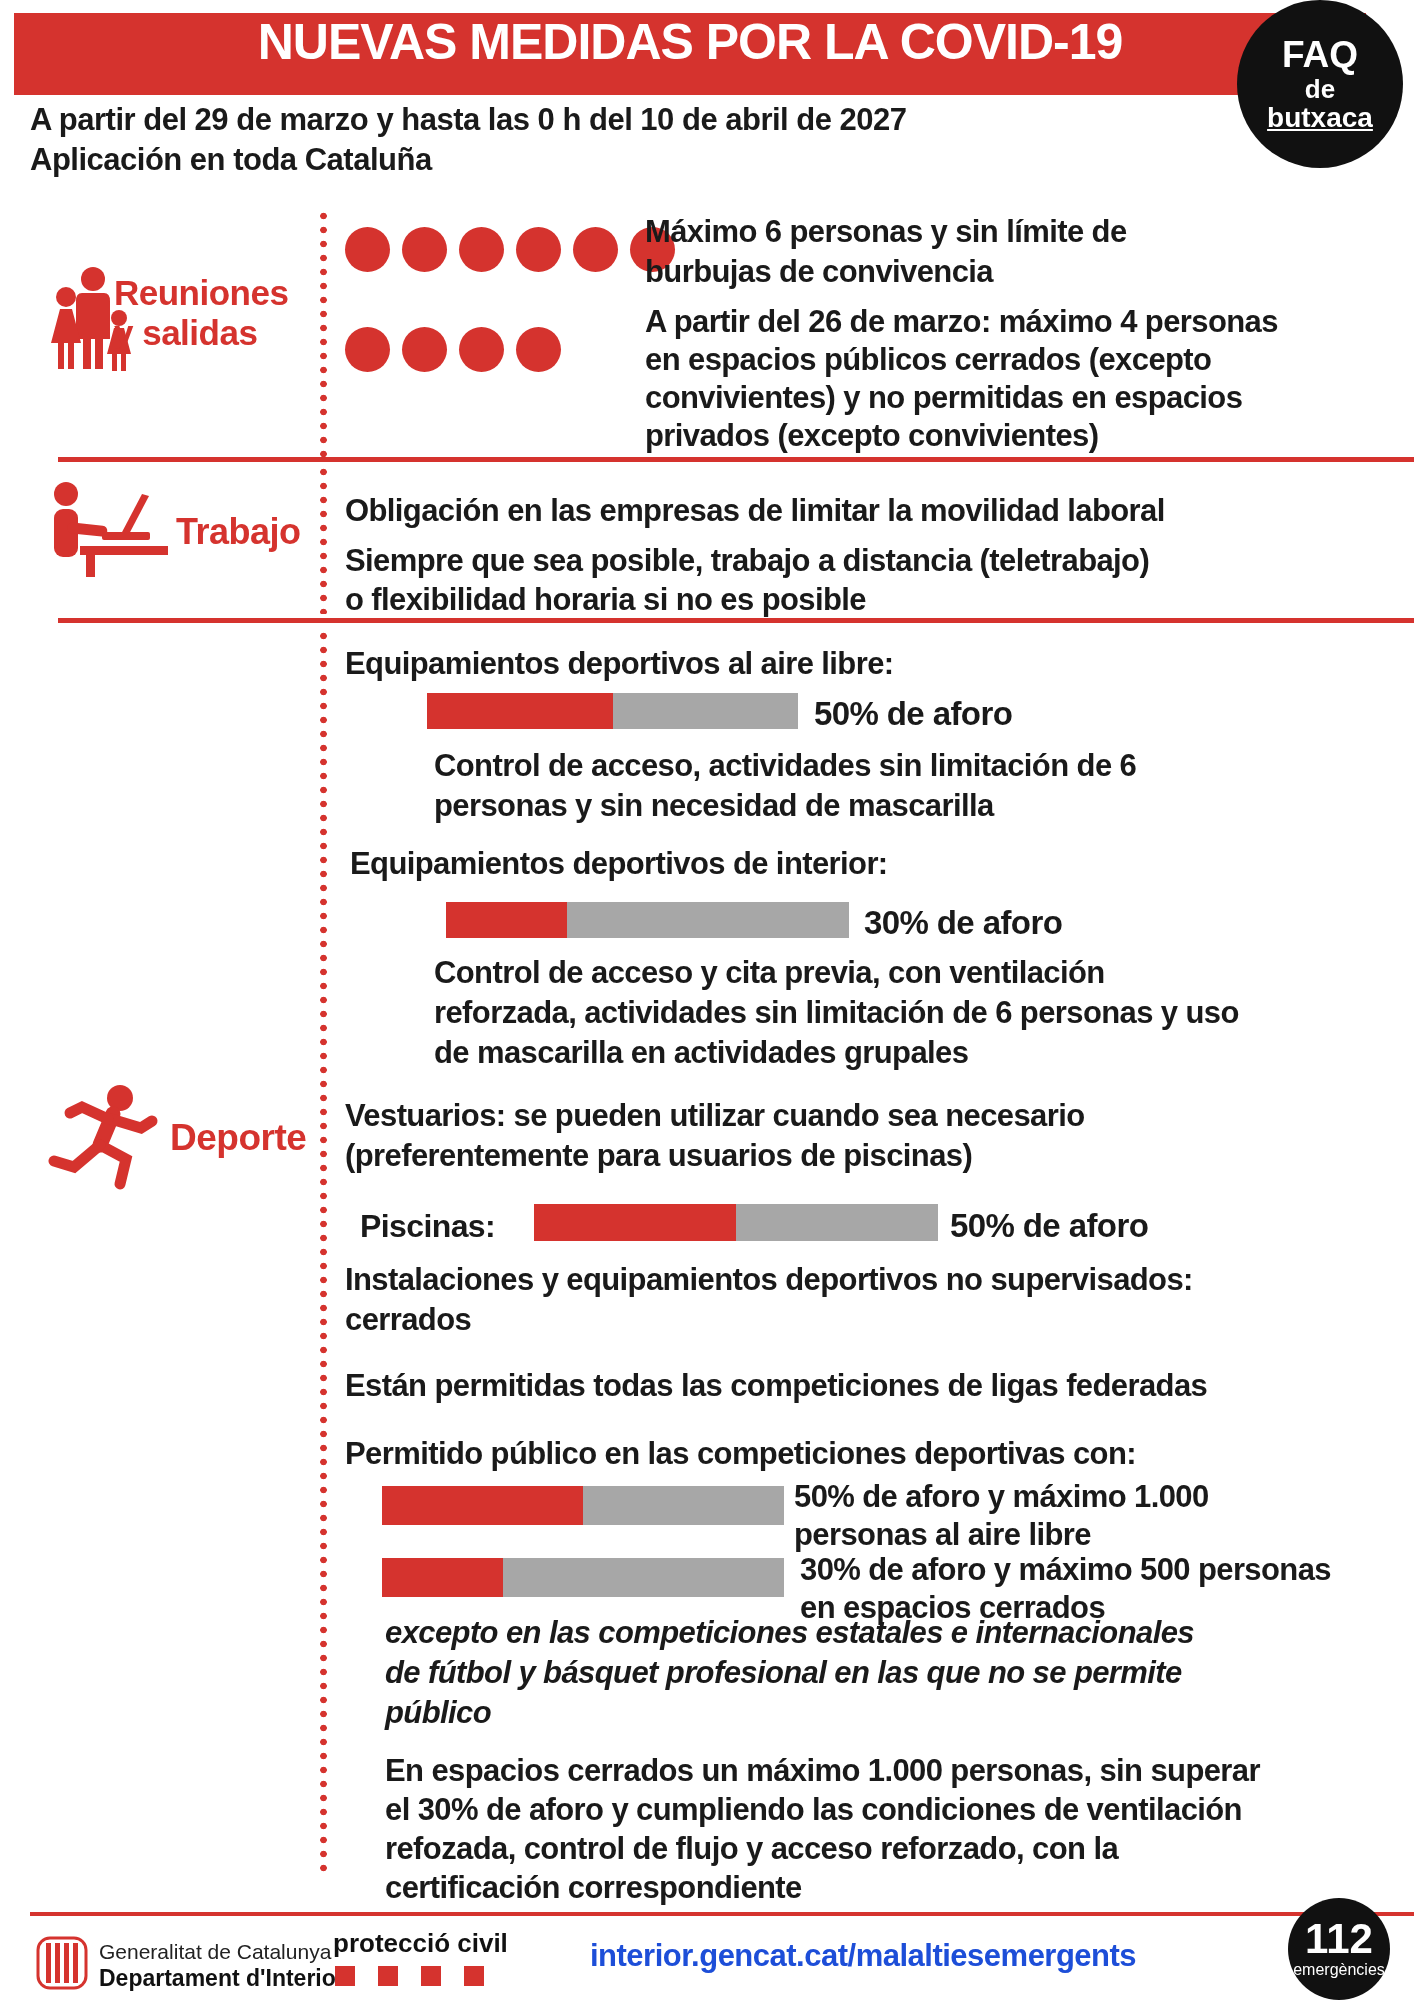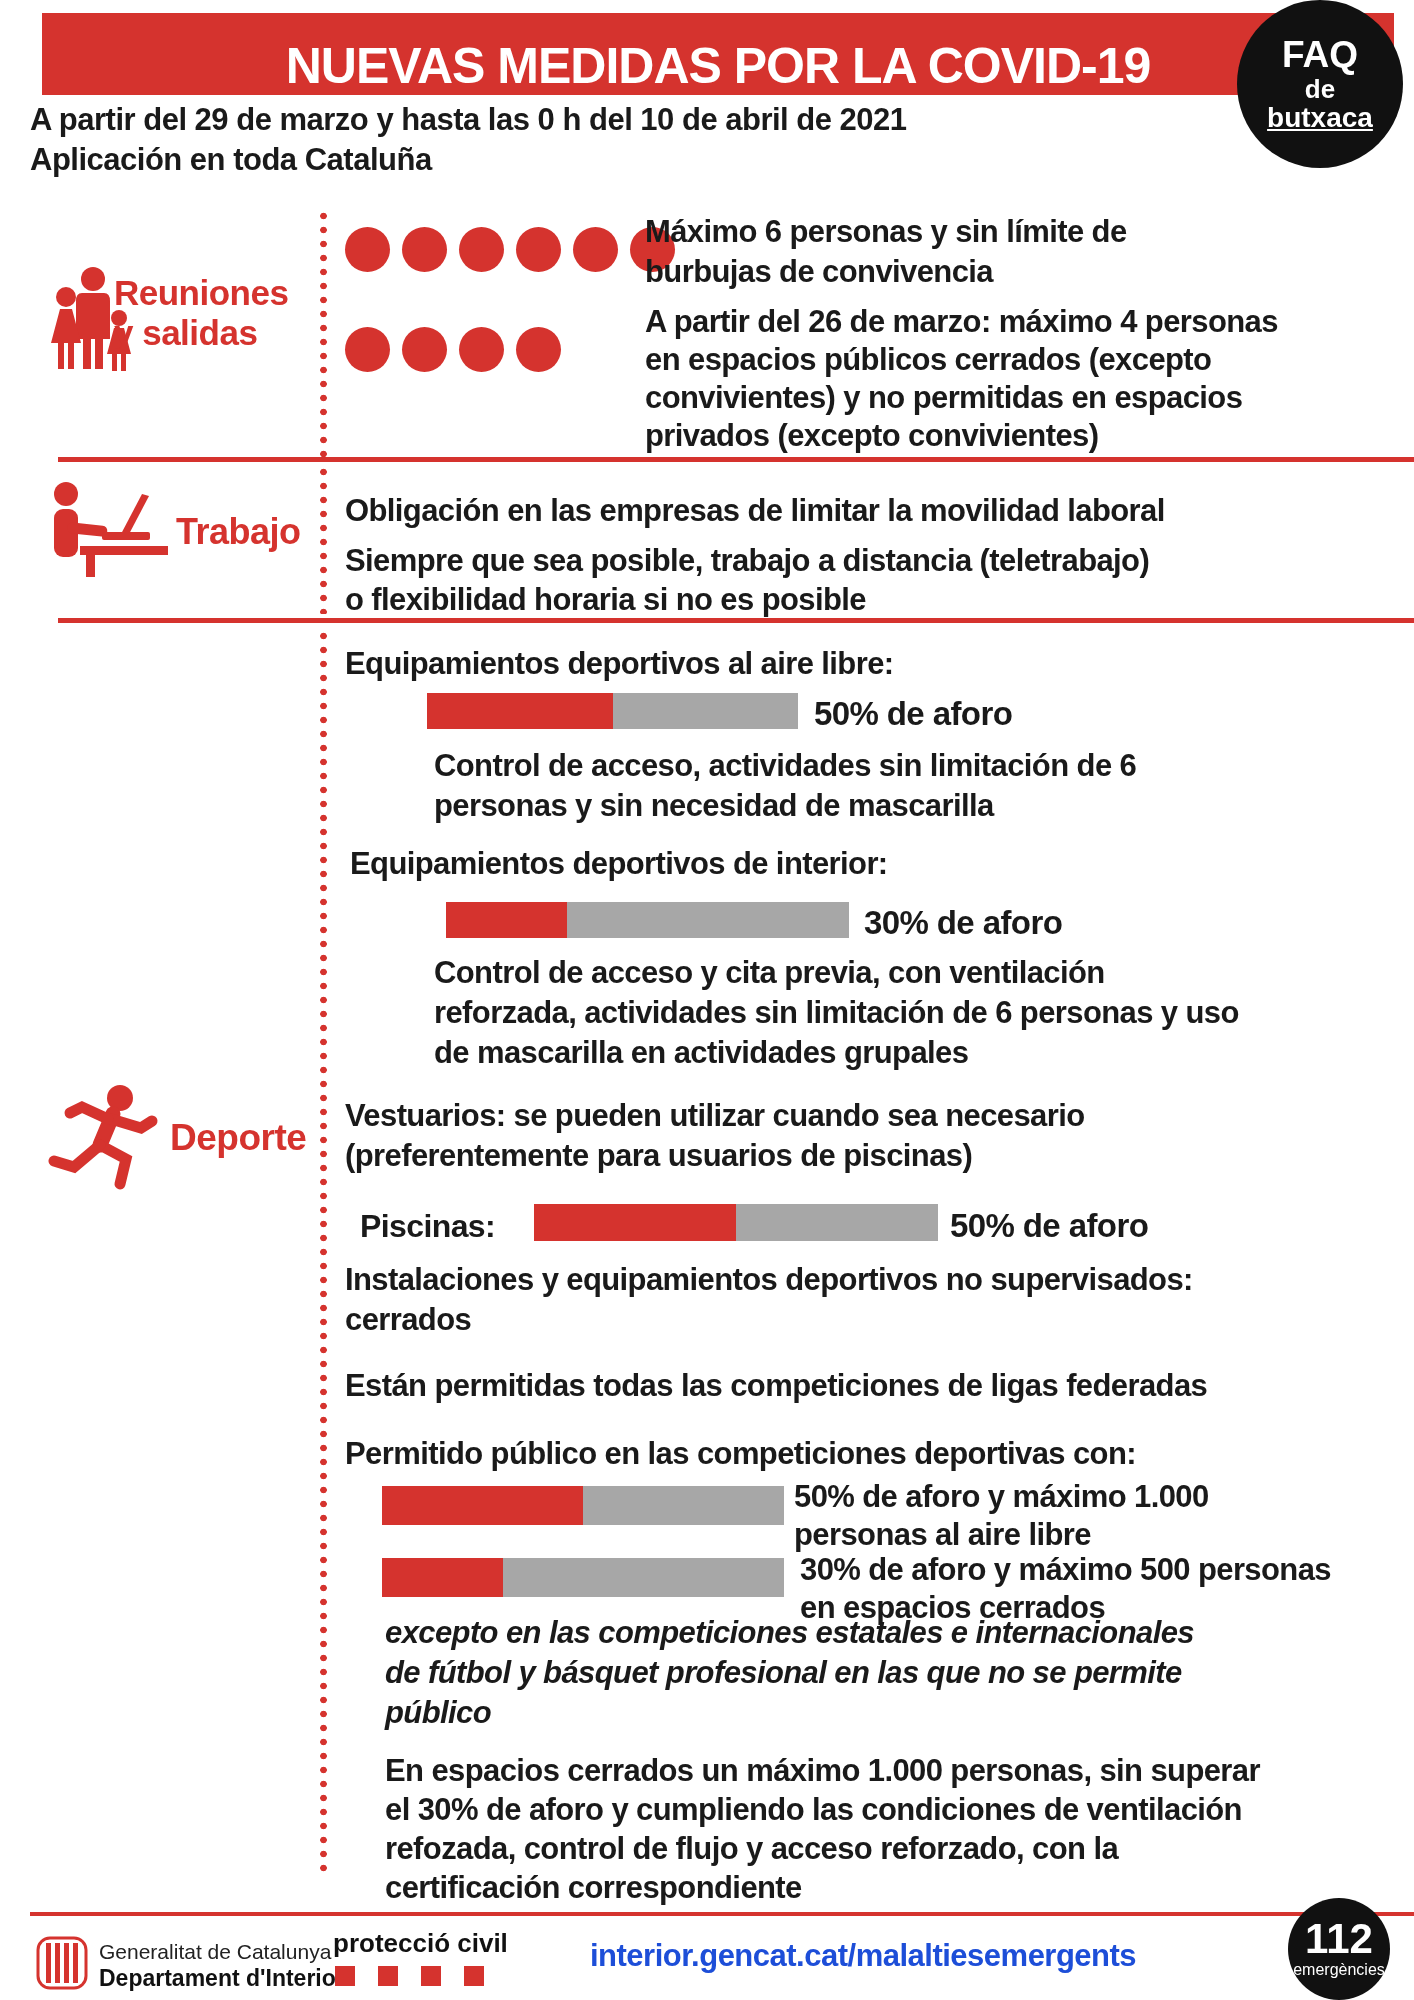--- a/index.html
+++ b/index.html
@@ -2,22 +2,22 @@
 <html><head>
 <meta charset="utf-8">
 <style>
   html,body{margin:0;padding:0;background:#fff;}
   .page{position:relative;width:1414px;height:2000px;background:#fff;overflow:hidden;
         font-family:"Liberation Sans",sans-serif;color:#1a1a1a;}
   .abs{position:absolute;}
   .pre{white-space:pre-line;}
 
   
-  .banner{left:42px;top:13px;width:1352px;height:82px;background:#d5332e;
-          display:flex;align-items:flex-end;justify-content:center;}
+  .banner{left:14px;top:13px;width:1352px;height:82px;background:#d5332e;
+          display:flex;align-items:flex-start;justify-content:center;}
   .banner h1{margin:0;color:#fff;font-size:50px;font-weight:700;letter-spacing:-1px;}
   .faq-badge{left:1237px;top:0px;width:166px;height:168px;border-radius:50%;background:#111;
              display:flex;flex-direction:column;align-items:center;justify-content:center;
              color:#fff;font-weight:700;line-height:1.08;text-align:center;}
   .faq-badge .l1{font-size:37px;}
   .faq-badge .l2{font-size:26px;}
   .faq-badge .l3{font-size:28px;text-decoration:underline;}
   .subtitle{font-size:31px;font-weight:700;letter-spacing:-0.5px;color:#1a1a1a;}
 
   
@@ -57,21 +57,21 @@
 <div class="page">
 
   <div class="abs banner">
     <h1>NUEVAS MEDIDAS POR LA COVID-19</h1>
   </div>
   <div class="abs faq-badge">
     <span class="l1">FAQ</span>
     <span class="l2">de</span>
     <span class="l3">butxaca</span>
   </div>
-  <div class="abs subtitle" style="left:30px;top:102px;">A partir del 29 de marzo y hasta las 0 h del 10 de abril de 2021</div>
+  <div class="abs subtitle" style="left:30px;top:102px;">A partir del 29 de marzo y hasta las 0 h del 10 de abril de 2027</div>
   <div class="abs subtitle" style="left:30px;top:142px;">Aplicación en toda Cataluña</div>
 
   <div class="abs" style="left:46px;top:266px;">
     <svg width="92" height="106" viewBox="0 0 92 106" fill="#d5332e" xmlns="http://www.w3.org/2000/svg">
       <circle cx="47" cy="13" r="12"></circle>
       <path d="M36 27 h22 q6 0 6 8 v38 h-7 v30 h-8 V73 h-4 v30 h-8 V73 h-7 V35 q0-8 6-8z"></path>
       <circle cx="20" cy="31" r="10"></circle>
       <path d="M14 43 h12 l9 34 h-7 v26 h-6 V77 h-4 v26 h-6 V77 H5z"></path>
       <circle cx="73" cy="52" r="8"></circle>
       <path d="M68 62 h10 l7 26 h-5 v17 h-5 V88 h-4 v17 h-5 V88 h-5z"></path>

